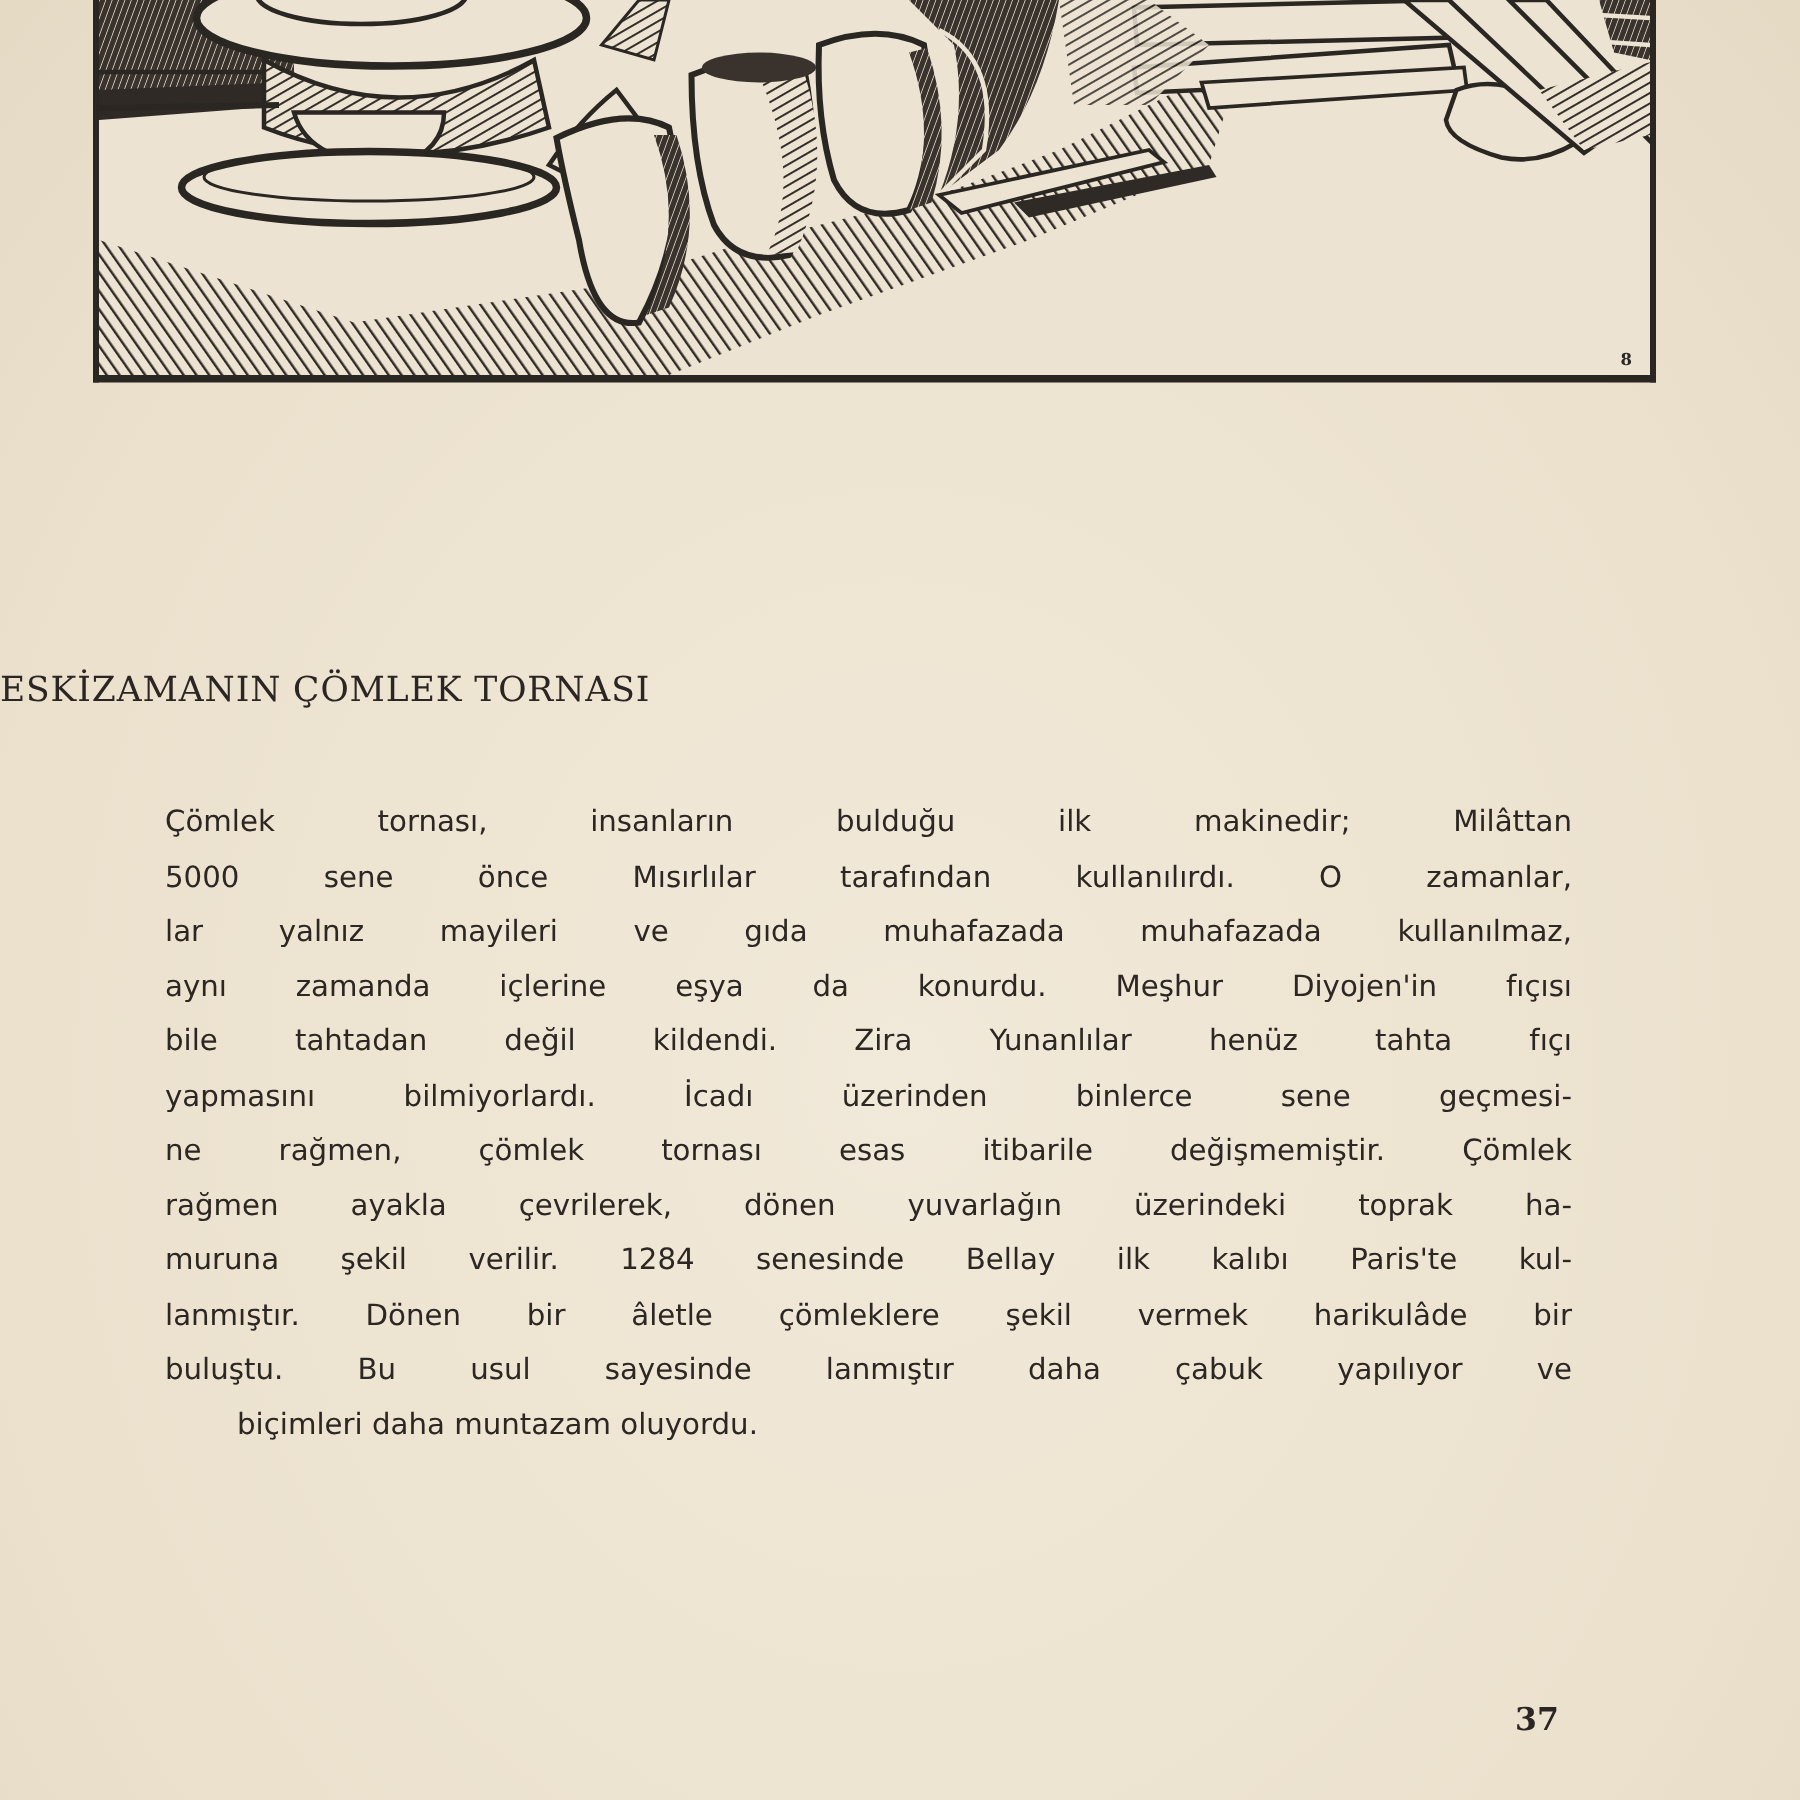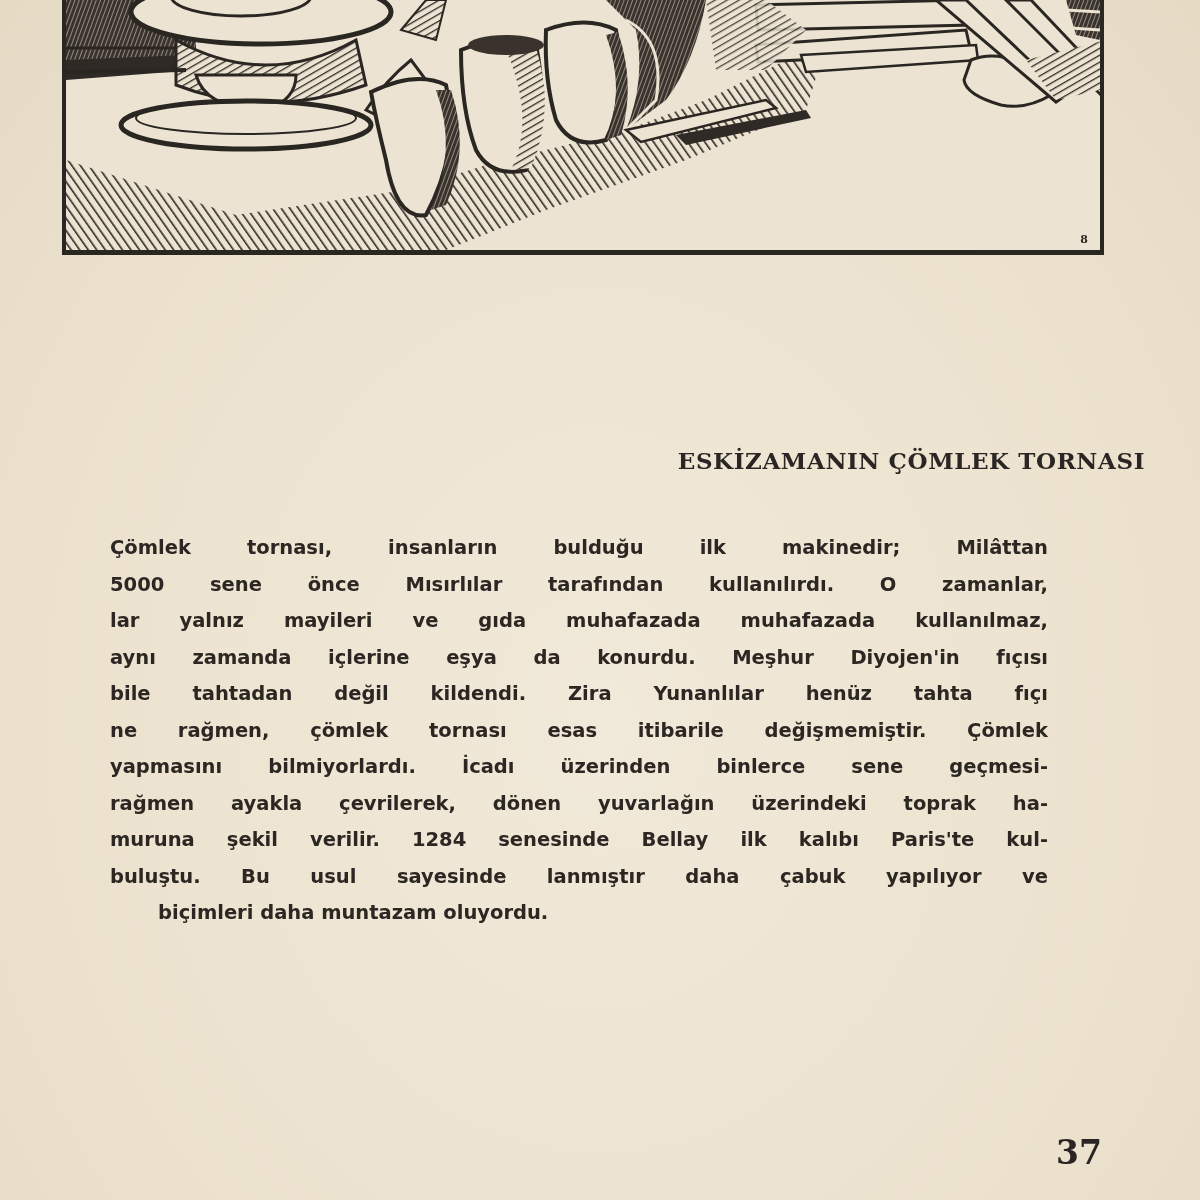--- a/index.html
+++ b/index.html
@@ -15,36 +15,36 @@
       position: absolute; left: 62px; top: 0; width: 1042px; height: 255px;
       border-left: 4px solid #2a2622; border-right: 4px solid #2a2622; border-bottom: 5px solid #2a2622;
       box-sizing: border-box; background: #ece3d2; overflow: hidden;
     }
     .illustration svg { position: absolute; left: 0; top: 0; }
     .plate-number {
       position: absolute; right: 12px; bottom: 4px;
       font-family: "DejaVu Serif", serif; font-weight: bold; font-size: 11px; color: #2a2622;
     }
     .title {
-      position: absolute; left: 0; width: 1145px; top: 447px; text-align: right;
-      font-family: "DejaVu Serif", serif; font-weight: bold; font-size: 23px;
+      position: absolute; left: 0; width: 1145px; top: 447px; text-align: left;
+      font-family: "DejaVu Serif", serif; font-weight: normal; font-size: 23px;
       letter-spacing: 0.6px; color: #2b2623;
     }
     .body-text {
       position: absolute; left: 110px; top: 530px; width: 938px;
       font-family: "DejaVu Sans", sans-serif; font-size: 19.5px; color: #2c2723;
     }
     .line {
       height: 36.5px; line-height: 36.5px; white-space: nowrap;
-      text-align: justify; text-align-last: justify; font-weight: bold;
+      text-align: justify; text-align-last: justify;
     }
     .line.last { text-align-last: left; margin-left: 48px; }
     .page-number {
-      position: absolute; left: 1056px; top: 1133px;
-      font-family: "DejaVu Serif", serif; font-weight: bold; font-size: 33px; color: #2b2623;
+      position: absolute; left: 1010px; top: 1133px;
+      font-family: "DejaVu Serif", serif; font-weight: bold; font-size: 21px; color: #2b2623;
     }
   </style>
 </head>
 <body>
 
 <div class="illustration">
   <svg width="1034" height="250" viewBox="0 0 1034 250">
     <defs>
       <pattern id="hatch" width="7" height="7" patternUnits="userSpaceOnUse" patternTransform="rotate(-35)">
         <rect width="7" height="7" fill="#ece3d2"></rect>
@@ -114,21 +114,22 @@
 </div>
 
 <h1 class="title" style="margin:0;">ESKİZAMANIN ÇÖMLEK TORNASI</h1>
 
 <div class="body-text">
   <div class="line">Çömlek tornası, insanların bulduğu ilk makinedir; Milâttan</div>
   <div class="line">5000 sene önce Mısırlılar tarafından kullanılırdı. O zamanlar,</div>
   <div class="line">lar yalnız mayileri ve gıda muhafazada muhafazada kullanılmaz,</div>
   <div class="line">aynı zamanda içlerine eşya da konurdu. Meşhur Diyojen'in fıçısı</div>
   <div class="line">bile tahtadan değil kildendi. Zira Yunanlılar henüz tahta fıçı</div>
+  <div class="line">yapmasını bilmiyorlardı. İcadı üzerinden binlerce sene geçmesi-</div>
   <div class="line">ne rağmen, çömlek tornası esas itibarile değişmemiştir. Çömlek</div>
-  <div class="line">yapmasını bilmiyorlardı. İcadı üzerinden binlerce sene geçmesi-</div>
   <div class="line">rağmen ayakla çevrilerek, dönen yuvarlağın üzerindeki toprak ha-</div>
   <div class="line">muruna şekil verilir. 1284 senesinde Bellay ilk kalıbı Paris'te kul-</div>
+  <div class="line">lanmıştır. Dönen bir âletle çömleklere şekil vermek harikulâde bir</div>
   <div class="line">buluştu. Bu usul sayesinde lanmıştır daha çabuk yapılıyor ve</div>
   <div class="line last">biçimleri daha muntazam oluyordu.</div>
 </div>
 
 <div class="page-number">37</div>
 
 </body></html>

